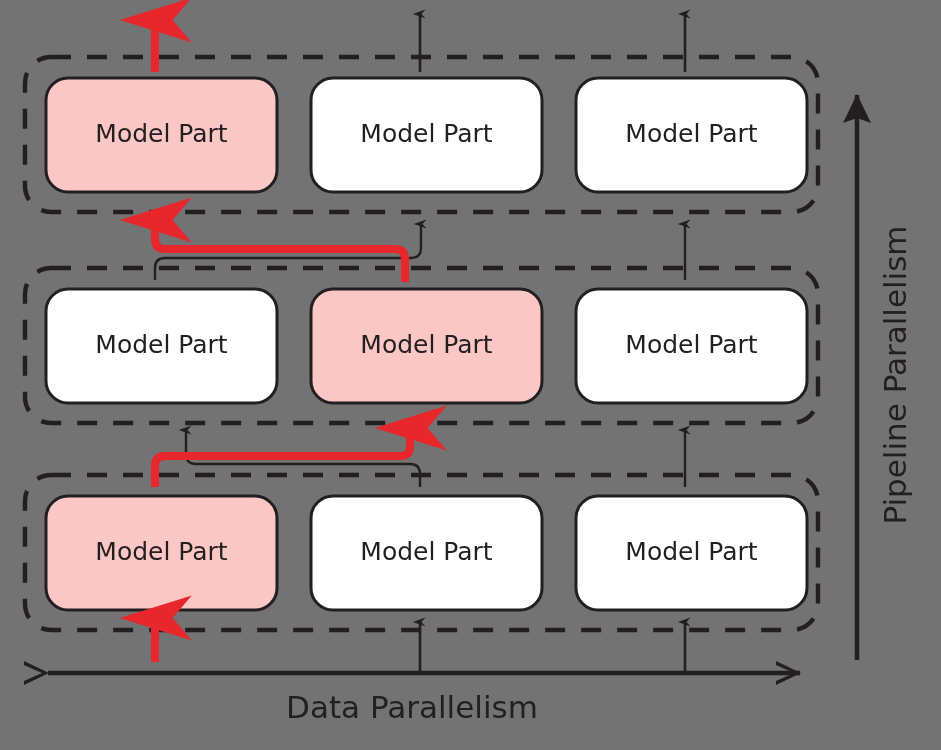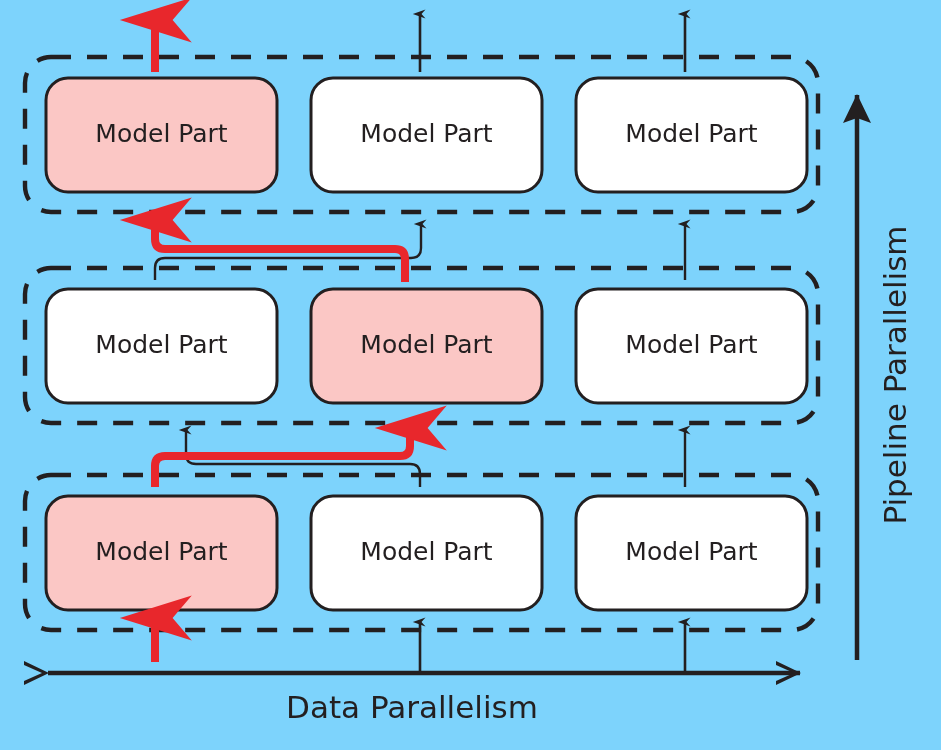--- a/index.html
+++ b/index.html
@@ -7,21 +7,21 @@
     padding: 0;
     background: #ffffff;
   }
   body {
     font-family: "DejaVu Sans", sans-serif;
   }
   #canvas {
     position: relative;
     width: 941px;
     height: 750px;
-    background: #7dd3fc;
+    background: #737373;
     overflow: hidden;
   }
   #diagram-svg {
     position: absolute;
     left: 0;
     top: 0;
   }
   .mp-label {
     font-family: "DejaVu Sans", sans-serif;
     font-size: 25px;

